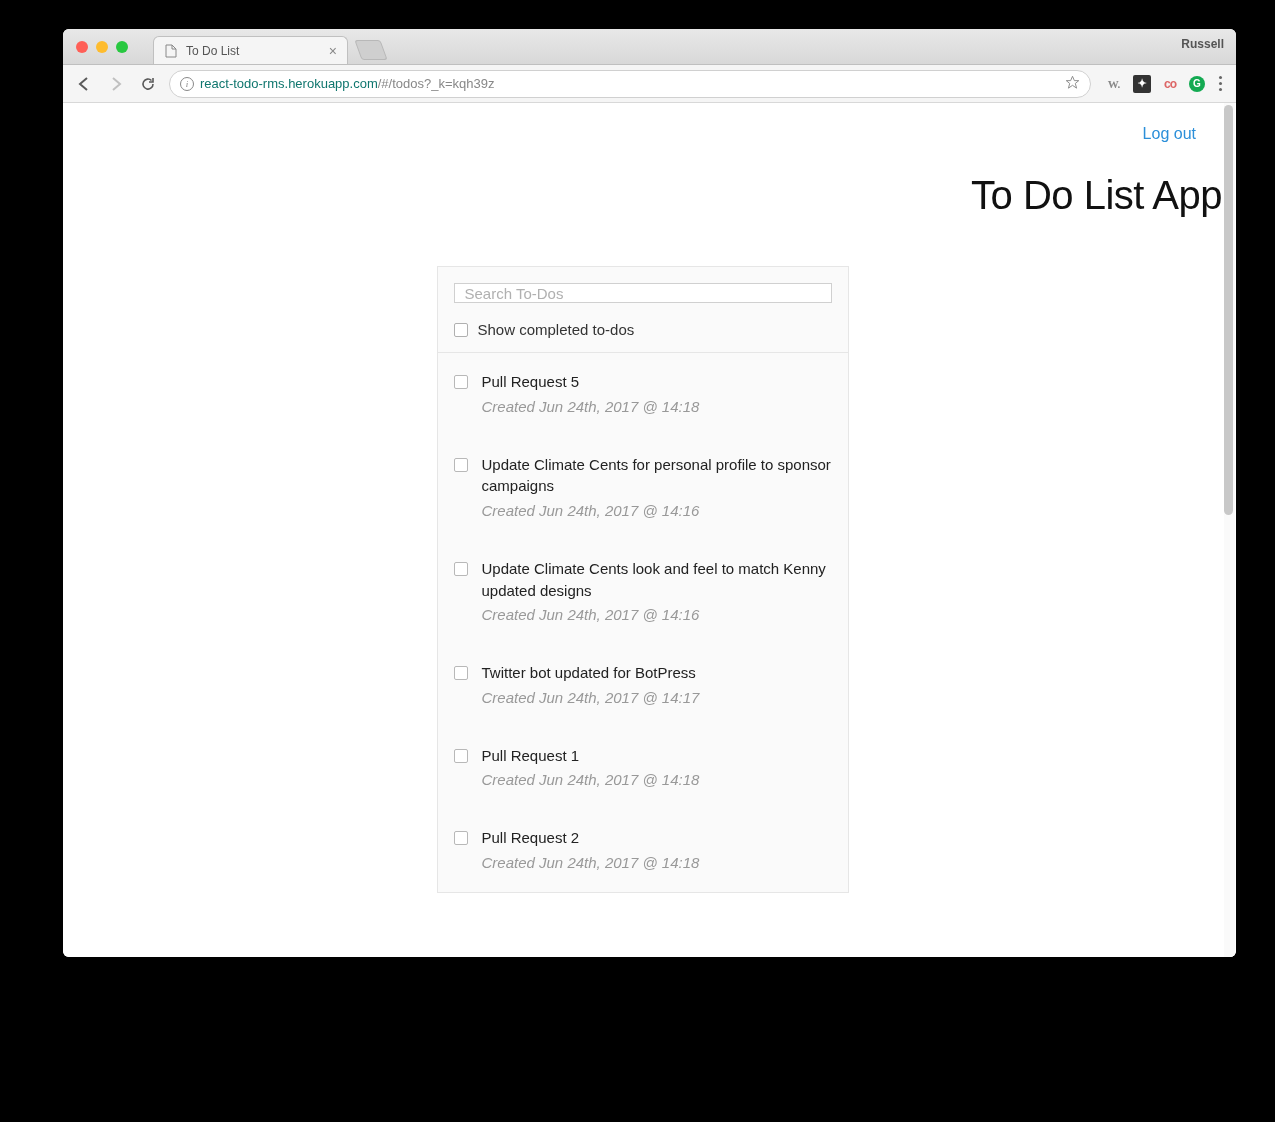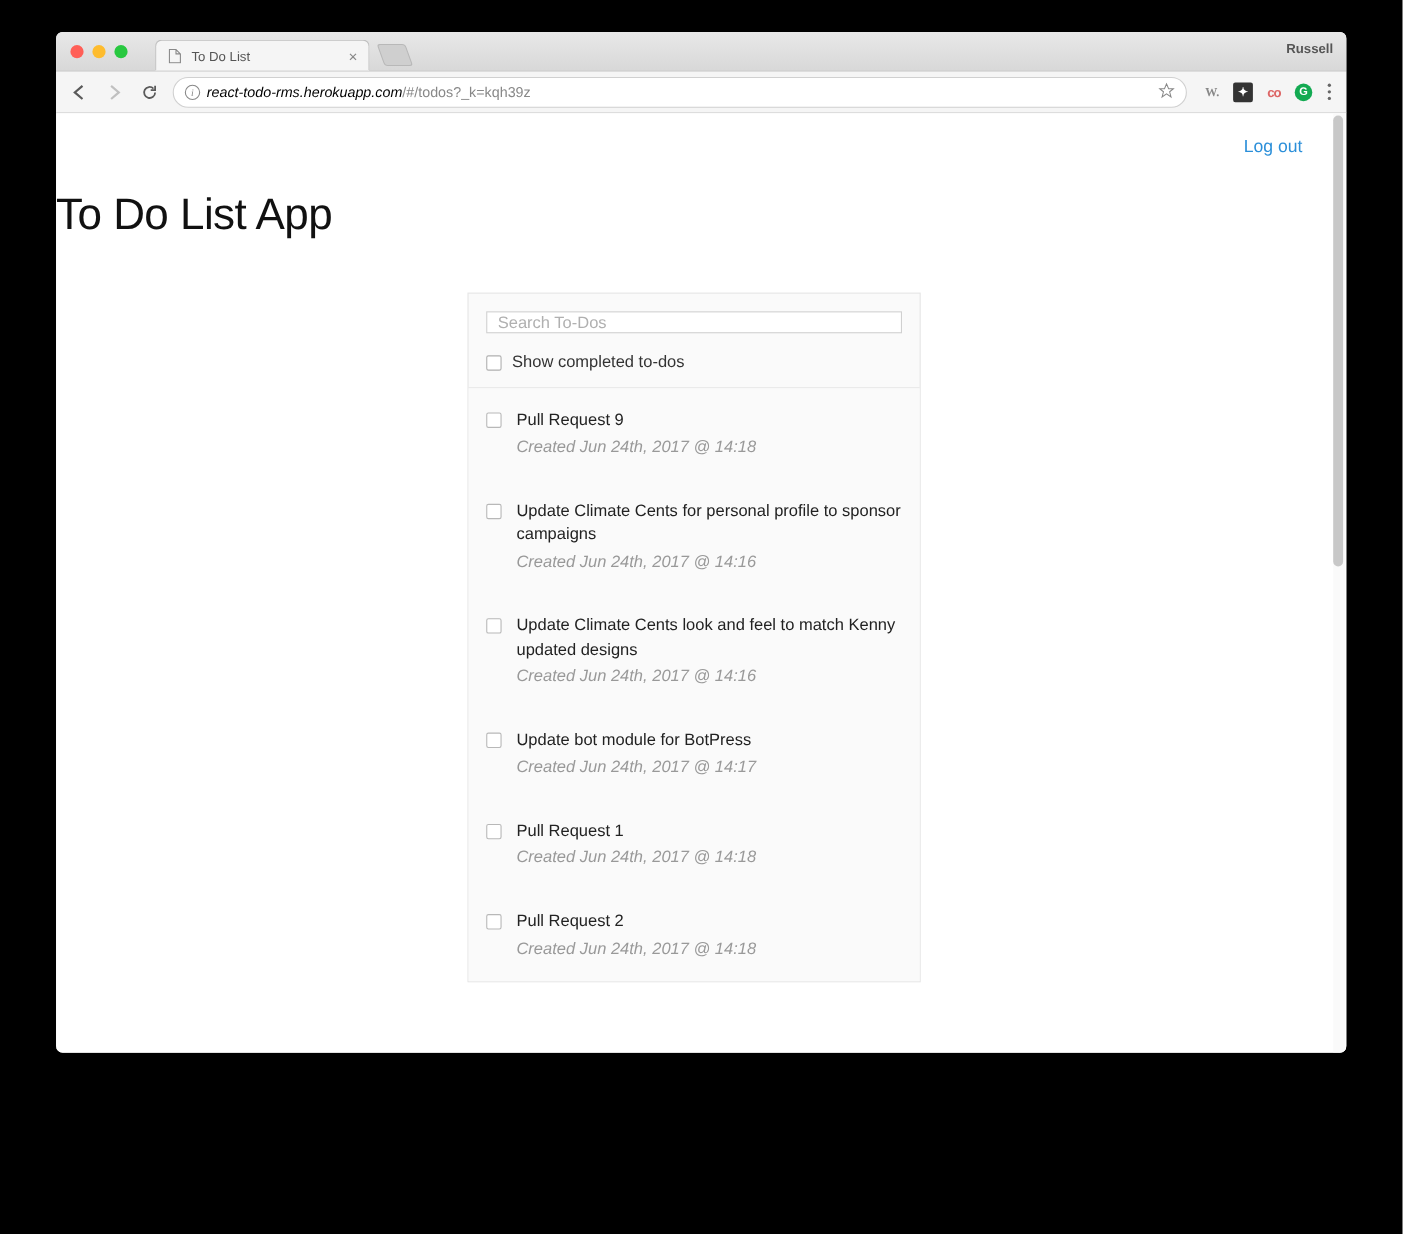--- a/index.html
+++ b/index.html
@@ -6,21 +6,21 @@
     body {
       font-family: -apple-system, BlinkMacSystemFont, "Helvetica Neue", Helvetica, Arial, sans-serif;
       background: #000;
       width: 1275px;
       height: 1122px;
       overflow: hidden;
     }
     .browser-window {
       position: absolute;
       top: 29px;
-      left: 51px;
+      left: 63px;
       width: 1173px;
       height: 928px;
       background: #fff;
       border-radius: 6px;
       overflow: hidden;
       box-shadow: 0 20px 60px rgba(0,0,0,0.5);
       display: flex;
       flex-direction: column;
     }
     .title-bar {
@@ -109,21 +109,21 @@
       gap: 6px;
       font-size: 13px;
       color: #333;
     }
     .info-icon {
       width: 14px; height: 14px; border-radius: 50%;
       border: 1.2px solid #888;
       display: flex; align-items: center; justify-content: center;
       font-size: 9px; color: #888; font-family: serif; font-style: italic;
     }
-    .url-host { color: #000000; font-style: italic; }
+    .url-host { color: #0f766e; }
     .url-path { color: #888; }
     .star-icon { margin-left: auto; color: #888; }
     .ext-icons {
       display: flex;
       align-items: center;
       gap: 10px;
       margin-left: 4px;
     }
     .ext {
       width: 18px; height: 18px;
@@ -169,21 +169,21 @@
     }
     .logout {
       position: absolute;
       top: 22px;
       right: 26px;
       color: #2b8fd9;
       font-size: 16px;
       cursor: pointer;
     }
     .page-title {
-      text-align: left;
+      text-align: right;
       font-size: 40px;
       font-weight: 400;
       color: #111;
       margin-top: 70px;
       letter-spacing: -0.5px;
     }
     .card {
       width: 412px;
       margin: 48px auto 0;
       border: 1px solid #e6e6e6;
@@ -327,42 +327,42 @@
           <input class="search-input" type="text" placeholder="Search To-Dos" style="">
           <div class="filter-row">
             <div class="checkbox"></div>
             <span>Show completed to-dos</span>
           </div>
         </div>
         <div class="todo-list" id="todo-list">
             <div class="todo-item">
               <div class="todo-checkbox"></div>
               <div class="todo-content">
-                <div class="todo-title">Pull Request 9</div>
+                <div class="todo-title">Pull Request 5</div>
                 <div class="todo-meta">Created Jun 24th, 2017 @ 14:18</div>
               </div>
             </div>
             <div class="todo-item">
               <div class="todo-checkbox"></div>
               <div class="todo-content">
                 <div class="todo-title">Update Climate Cents for personal profile to sponsor campaigns</div>
                 <div class="todo-meta">Created Jun 24th, 2017 @ 14:16</div>
               </div>
             </div>
             <div class="todo-item">
               <div class="todo-checkbox"></div>
               <div class="todo-content">
                 <div class="todo-title">Update Climate Cents look and feel to match Kenny updated designs</div>
                 <div class="todo-meta">Created Jun 24th, 2017 @ 14:16</div>
               </div>
             </div>
             <div class="todo-item">
               <div class="todo-checkbox"></div>
               <div class="todo-content">
-                <div class="todo-title">Update bot module for BotPress</div>
+                <div class="todo-title">Twitter bot updated for BotPress</div>
                 <div class="todo-meta">Created Jun 24th, 2017 @ 14:17</div>
               </div>
             </div>
             <div class="todo-item">
               <div class="todo-checkbox"></div>
               <div class="todo-content">
                 <div class="todo-title">Pull Request 1</div>
                 <div class="todo-meta">Created Jun 24th, 2017 @ 14:18</div>
               </div>
             </div>

